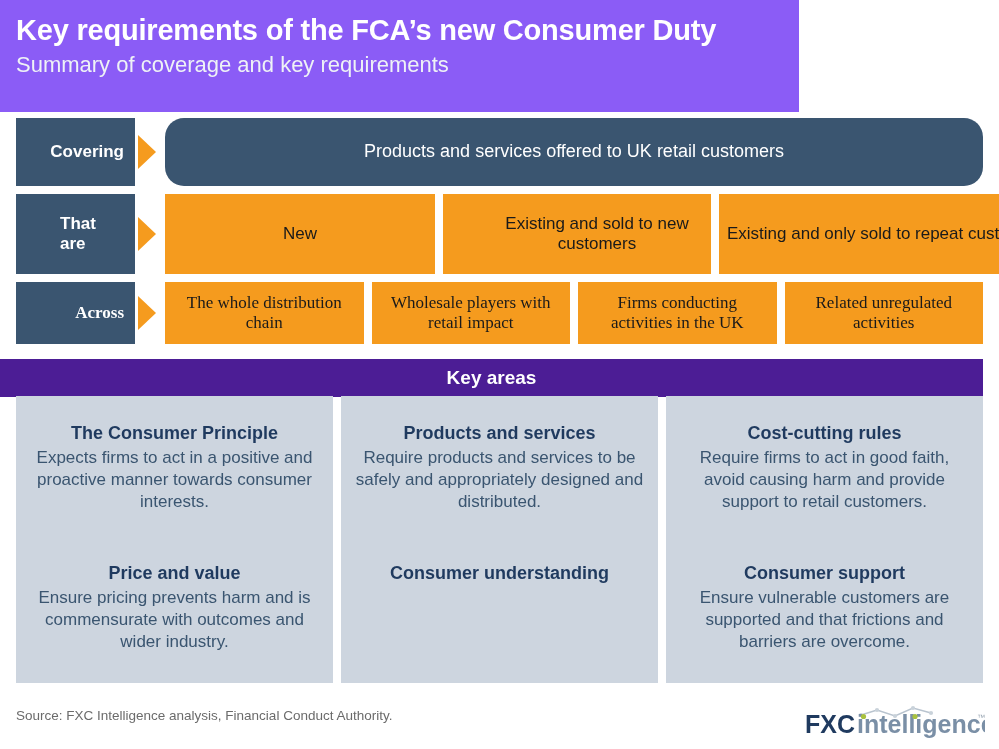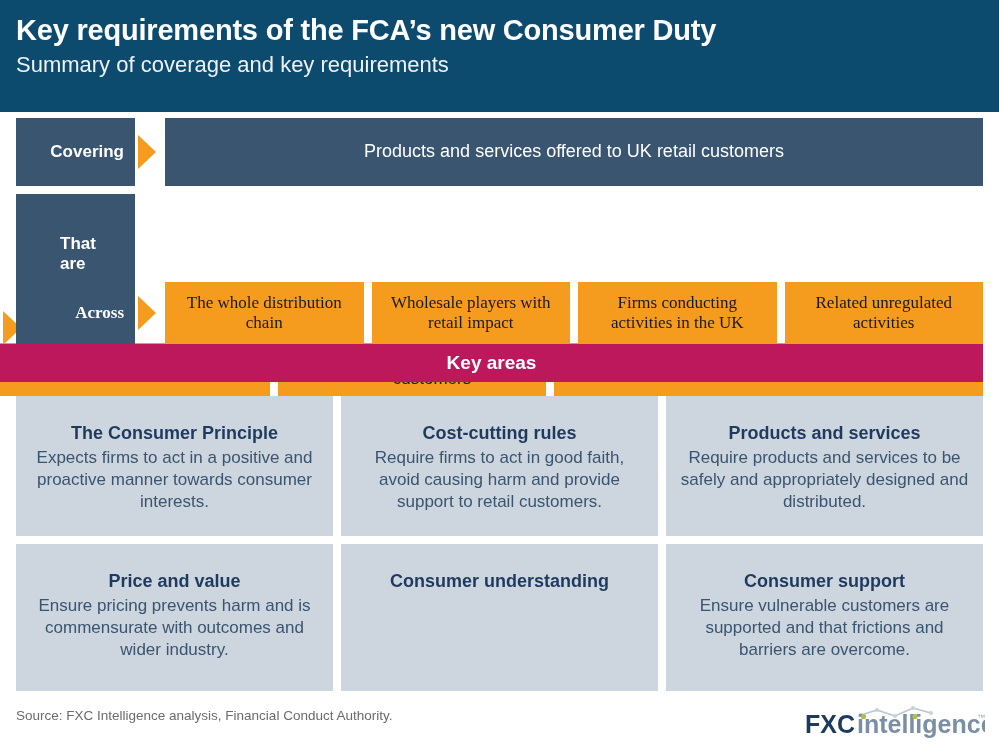--- a/index.html
+++ b/index.html
@@ -6,22 +6,22 @@
   html, body {
     width:999px; height:749px;
     background:#ffffff;
     font-family:"Liberation Sans", sans-serif;
     overflow:hidden;
   }
   .page { position:relative; width:999px; height:749px; background:#ffffff; }
 
   
   .header {
-    position:absolute; left:0; top:0; width:999px; height:112px;
-    background:#0c4a6e;
+    position:absolute; left:0; top:0; width:799px; height:112px;
+    background:#8b5cf6;
     padding:14px 0 0 16px;
   }
   .header h1 {
     color:#ffffff; font-size:29px; font-weight:bold;
     letter-spacing:-0.2px; line-height:1.15; white-space:nowrap;
   }
   .header h2 {
     color:#eef2f6; font-size:22px; font-weight:normal;
     margin-top:5px; line-height:1.15; white-space:nowrap;
   }
@@ -47,44 +47,44 @@
     border-top:17px solid transparent;
     border-bottom:17px solid transparent;
     border-left:18px solid #F59B1E;
   }
   .row-cells { flex:1 1 auto; display:flex; gap:8px; padding-right:16px; }
   .cell {
     flex:1 1 0; display:flex; align-items:center; justify-content:center;
     text-align:center; line-height:1.2;
     padding:6px 8px;
   }
-  .cell-blue { background:#3A5570; color:#ffffff; font-size:18px; }
+  .cell-blue { background:#3A5570; color:#ffffff; font-size:18px;border-radius:19px; }
   .cell-orange { background:#F59B1E; color:#1a1a1a; font-size:17px; }
 
   .row-covering { height:68px; }
-  .row-thatare  { height:80px;flex-direction:column; }
+  .row-thatare  { height:80px; }
   .row-across   { height:62px;font-family:Liberation Serif, serif; }
 
   
   .w-new { flex:0 0 270px; }
   .w-exist1 { flex:0 0 268px;padding-left:48px; }
   .w-exist2 { flex:0 0 auto; flex-grow:1; }
 
   
   .banner {
-    position:absolute; left:0; top:344px; width:983px; height:38px;
-    background:#be185d; color:#ffffff;
+    position:absolute; left:0; top:359px; width:983px; height:38px;
+    background:#4c1d95; color:#ffffff;
     display:flex; align-items:center; justify-content:center;
     font-size:19px; font-weight:bold;
   }
 
   
   .cards {
     position:absolute; left:16px; top:396px; width:967px;
-    display:flex; flex-direction:column; gap:8px;
+    display:flex; flex-direction:column; 
   }
   .card-row { display:flex; gap:8px; }
   .card {
     flex:1 1 0; background:#CDD5DF;
     padding:26px 14px 20px; text-align:center;
   }
   .card-r1 { height:140px; }
   .card-r2 { height:147px; }
   .card-title {
     color:#1F3A5F; font-size:18px; font-weight:bold;
@@ -152,26 +152,26 @@
 
   <div class="banner">Key areas</div>
 
   <div class="cards">
     <div class="card-row">
       <div class="card card-r1">
         <div class="card-title">The Consumer Principle</div>
         <div class="card-body">Expects firms to act in a positive and proactive manner towards consumer interests.</div>
       </div>
       <div class="card card-r1">
+        <div class="card-title">Products and services</div>
+        <div class="card-body">Require products and services to be safely and appropriately designed and distributed.</div>
+      </div>
+      <div class="card card-r1">
         <div class="card-title">Cost-cutting rules</div>
         <div class="card-body">Require firms to act in good faith, avoid causing harm and provide support to retail customers.</div>
-      </div>
-      <div class="card card-r1">
-        <div class="card-title">Products and services</div>
-        <div class="card-body">Require products and services to be safely and appropriately designed and distributed.</div>
       </div>
     </div>
     <div class="card-row">
       <div class="card card-r2">
         <div class="card-title">Price and value</div>
         <div class="card-body">Ensure pricing prevents harm and is commensurate with outcomes and wider industry.</div>
       </div>
       <div class="card card-r2">
         <div class="card-title">Consumer understanding</div>
       </div>

